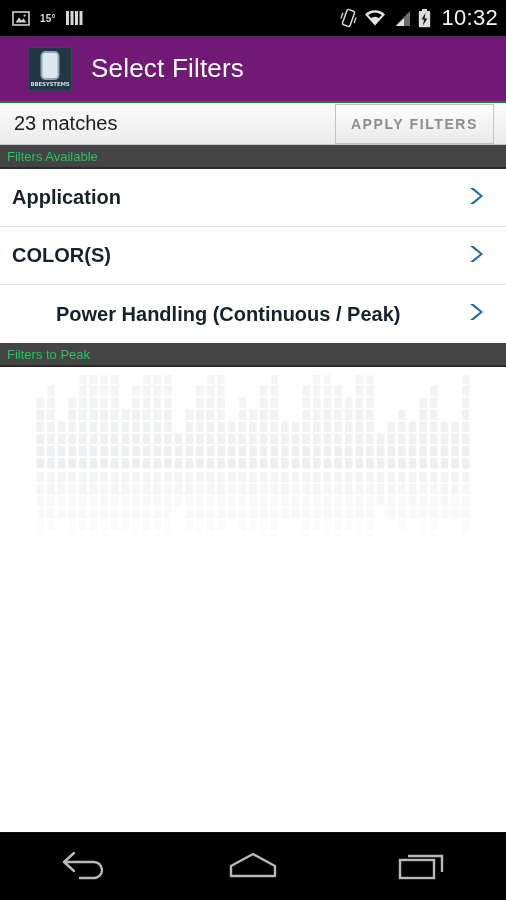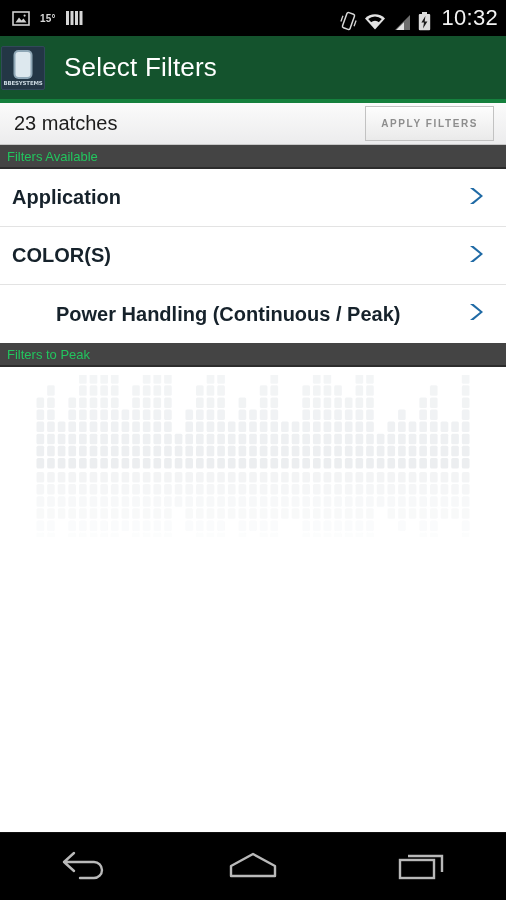--- a/index.html
+++ b/index.html
@@ -11,30 +11,30 @@
   }
   #phone { position:relative; width:506px; height:900px; background:#fff; }
 
   
   .statusbar {
     height:36px; background:#000; color:#cfcfcf;
     display:flex; align-items:center; padding:0 8px 0 12px;
     font-size:15px;
   }
   .sb-left  { display:flex; align-items:center; gap:10px; }
-  .sb-right { display:flex; align-items:flex-end; gap:7px; margin-left:auto; }
+  .sb-right { display:flex; align-items:center; gap:7px; margin-left:auto; }
   .sb-temp  { font-size:10px; font-weight:bold; color:#d8d8d8; letter-spacing:.2px; }
   .sb-clock { font-size:22px; color:#f2f2f2; letter-spacing:.3px; padding-left:3px; }
   .ic { display:block; }
 
   
   .actionbar {
-    height:67px; background:#14532d;
-    display:flex; align-items:center; padding-left:1px;
-    border-bottom:4px solid #15803d;
+    height:67px; background:#701a75;
+    display:flex; align-items:center; padding-left:28px;
+    border-bottom:2px solid #15803d;
   }
   .app-logo {
     width:44px; height:44px; background:#233645; border:1px solid #32485a;
     border-radius:2px; position:relative; flex:none;
   }
   .app-logo .bar {
     position:absolute; left:50%; top:5px; transform:translateX(-50%);
     width:15px; height:25px; background:#dde8ee; border-radius:3px;
     box-shadow:0 0 0 2px #8fa7b6;
   }
@@ -52,21 +52,21 @@
   .matchbar {
     height:42px; background:linear-gradient(#fbfbfb,#ececed);
     border-bottom:1px solid #c8c8c8;
     display:flex; align-items:center; padding:0 12px 0 14px;
   }
   .match-count { font-size:20px; color:#1d1d1d; }
   .apply-btn {
     margin-left:auto;
     background:linear-gradient(#fdfdfd,#eaeaea);
     border:1px solid #c2c2c2; border-radius:0;
-    padding:11px 15px; font-size:10px; font-weight:bold;
+    padding:11px 15px; font-size:14px; font-weight:bold;
     color:#8d8d8d; letter-spacing:1.6px;
     box-shadow:0 1px 0 rgba(255,255,255,.9) inset;
     cursor:pointer;
   }
 
   
   .section-hdr {
     height:24px; background:#444444; border-bottom:2px solid #2c2c2c;
     display:flex; align-items:center; padding-left:7px;
     color:#22c55e; font-size:13px;

